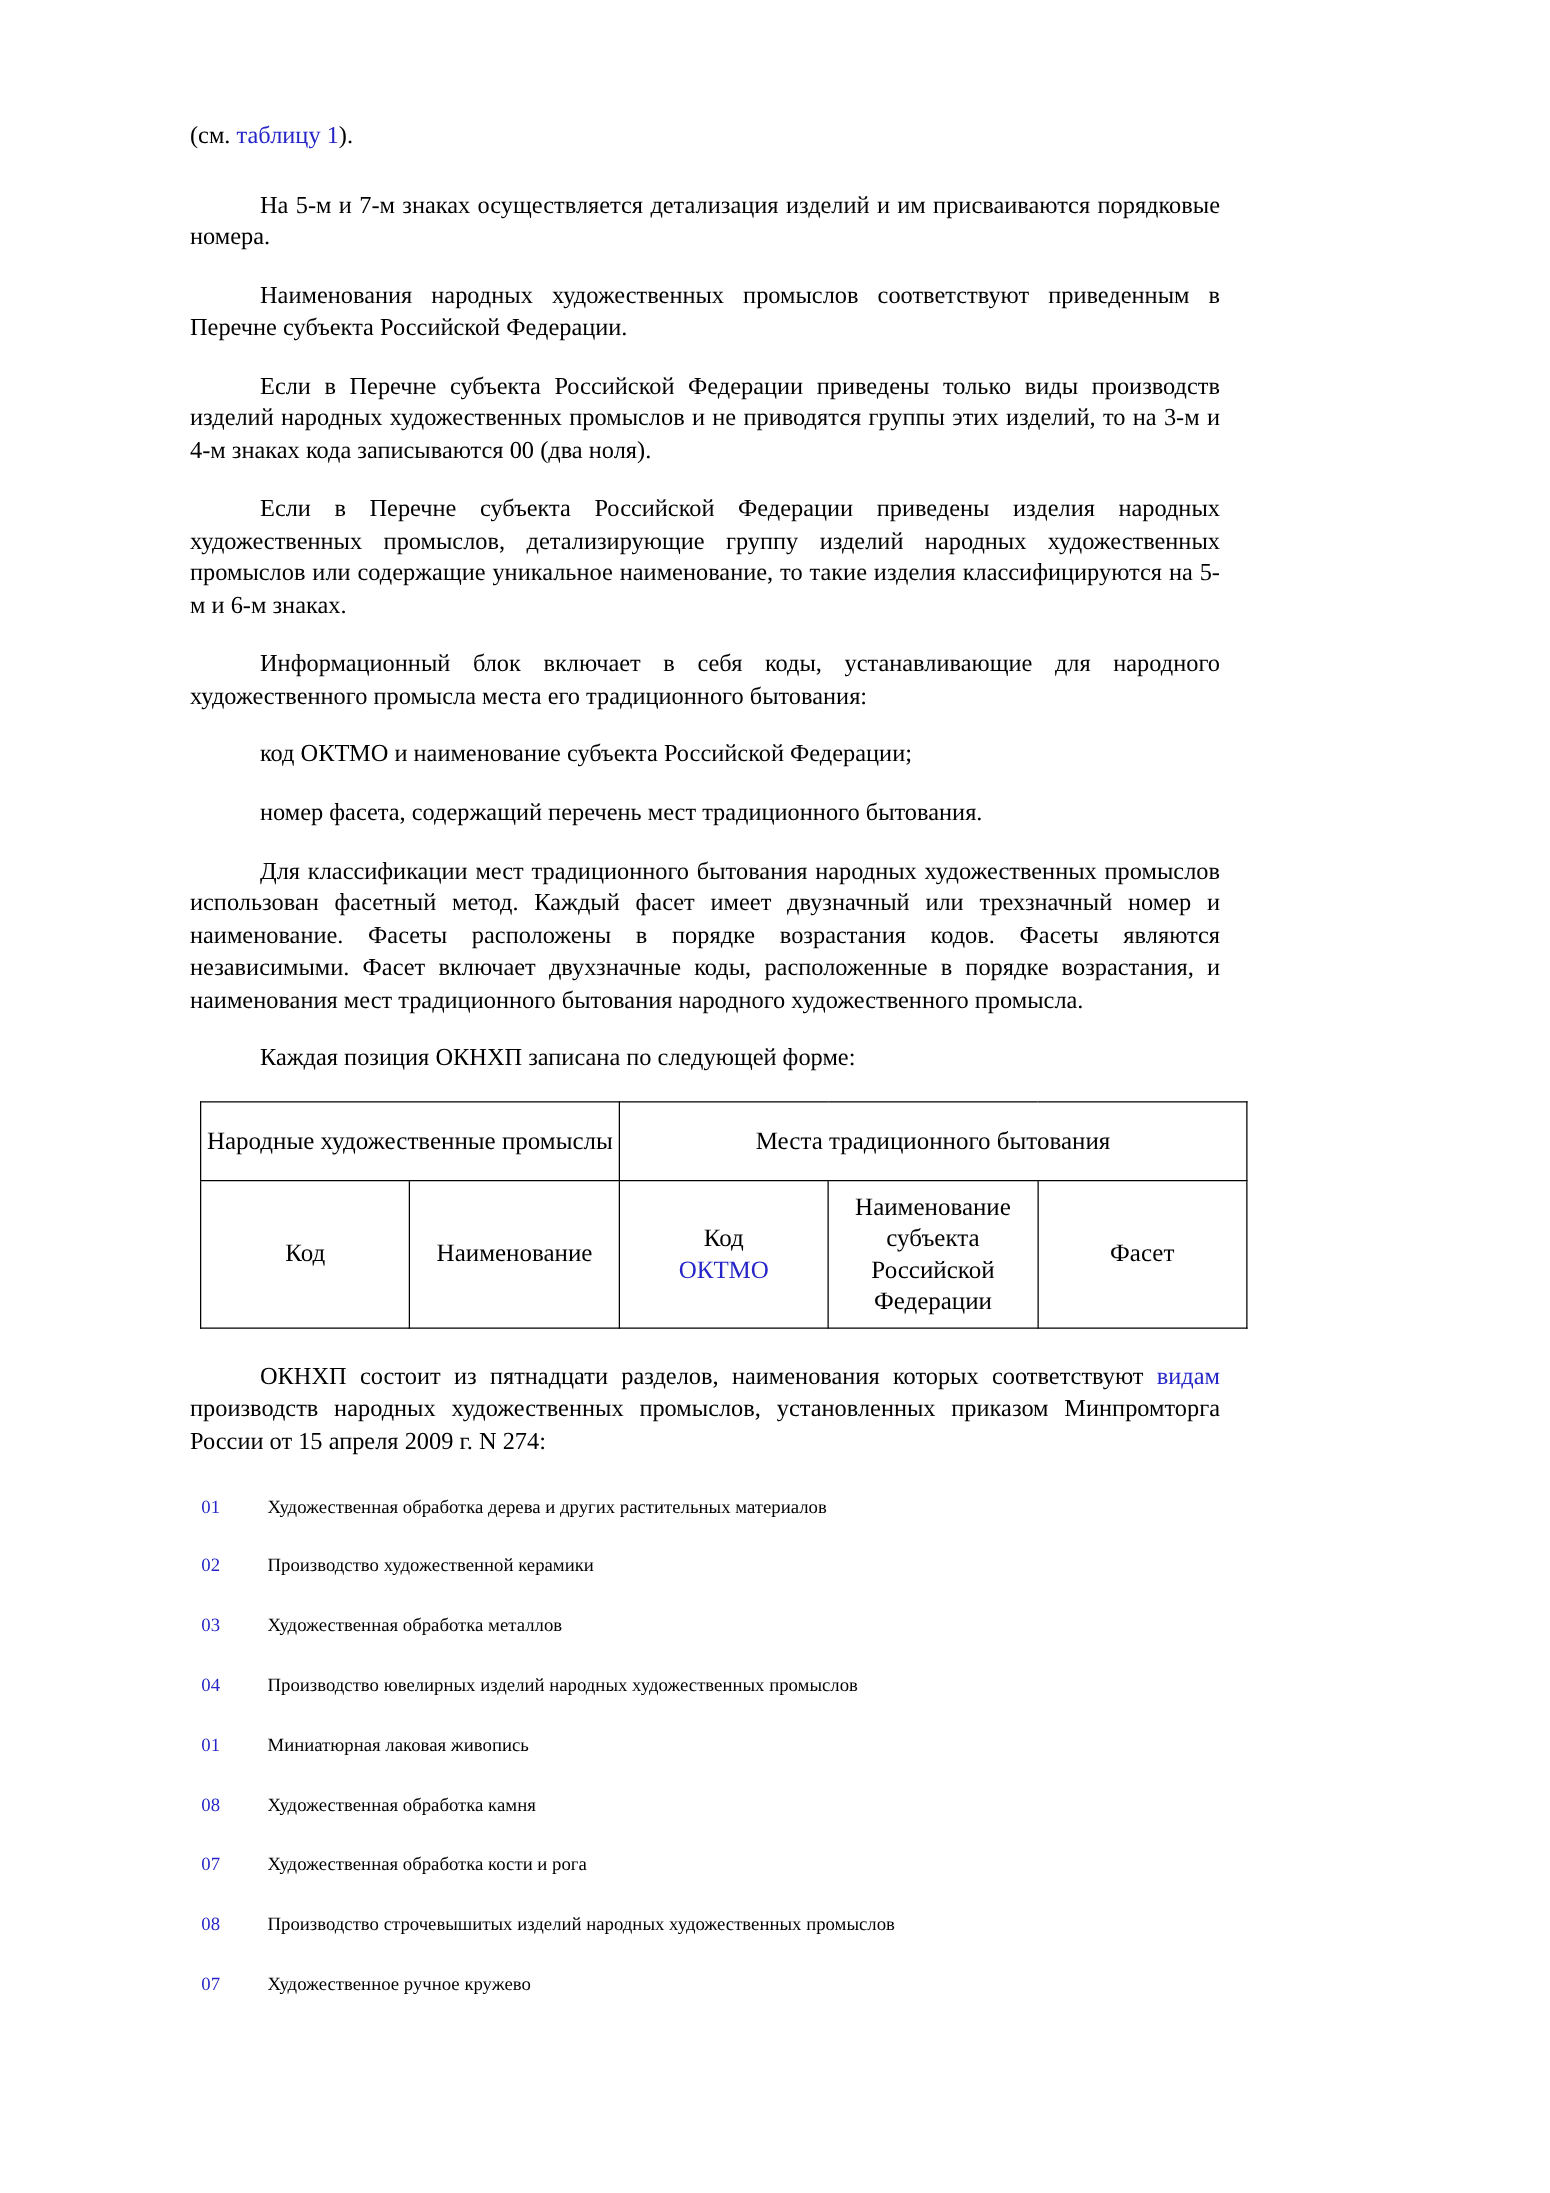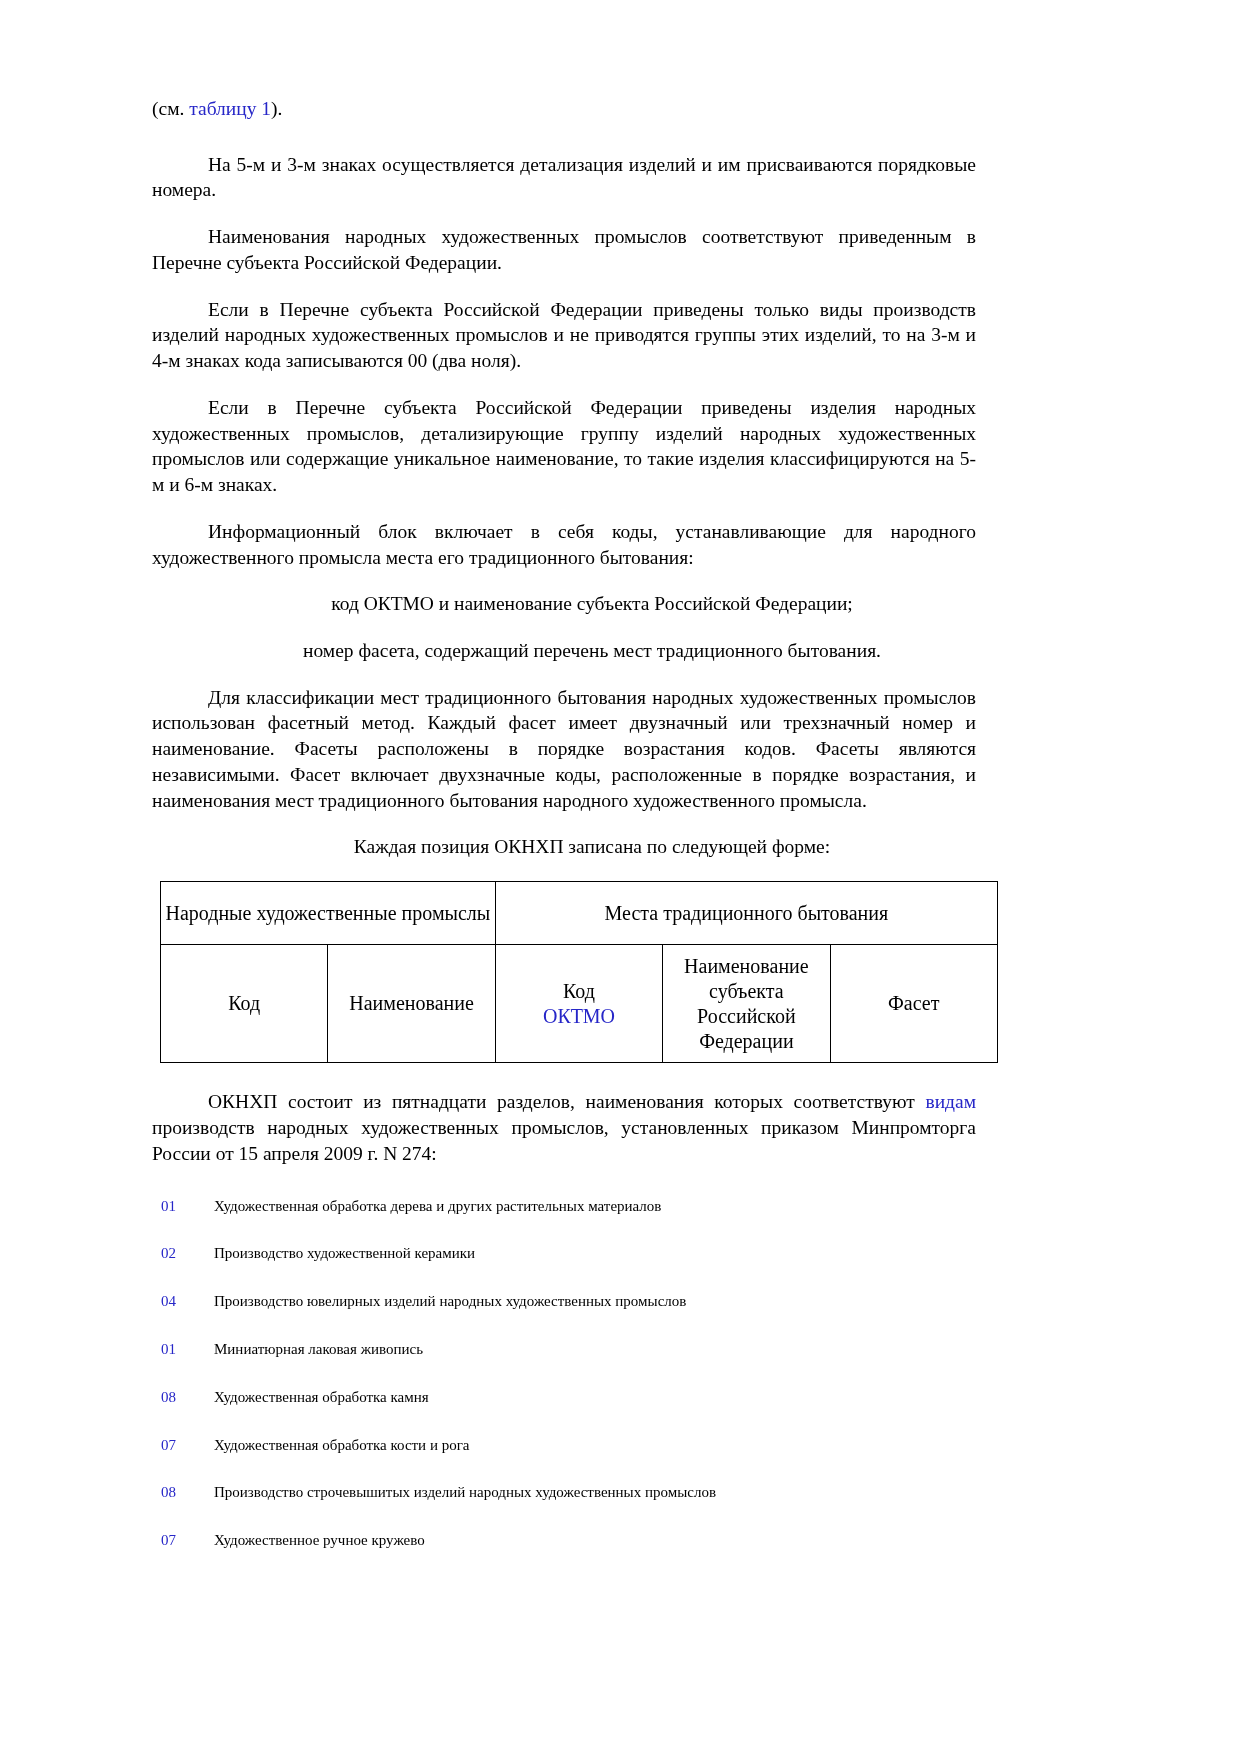--- a/index.html
+++ b/index.html
@@ -29,21 +29,21 @@
     text-indent: 56px;
   }
   .lead {
     margin: 0 0 30px 0;
     text-indent: 0;
     text-align: left;
   }
   .sub {
     margin: 0 0 21px 0;
     text-indent: 56px;
-    text-align: center;
+    text-align: left;
   }
   a.lnk, .lnk {
     color: #2626c8;
     text-decoration: none;
   }
   
   .form-table-wrap {
     margin: 12px 0 26px 0;
   }
   table.form-table {
@@ -92,21 +92,21 @@
     flex: 1 1 auto;
   }
 </style>
 </head>
 <body>
 
 <div class="page">
 
   <p class="para lead"><span>(см. </span><a href="#" class="lnk">таблицу 1</a><span>).</span></p>
 
-  <p class="para indent">На 5-м и 3-м знаках осуществляется детализация изделий и им присваиваются порядковые номера.</p>
+  <p class="para indent">На 5-м и 7-м знаках осуществляется детализация изделий и им присваиваются порядковые номера.</p>
 
   <p class="para indent">Наименования народных художественных промыслов соответствуют приведенным в Перечне субъекта Российской Федерации.</p>
 
   <p class="para indent">Если в Перечне субъекта Российской Федерации приведены только виды производств изделий народных художественных промыслов и не приводятся группы этих изделий, то на 3-м и 4-м знаках кода записываются 00 (два ноля).</p>
 
   <p class="para indent">Если в Перечне субъекта Российской Федерации приведены изделия народных художественных промыслов, детализирующие группу изделий народных художественных промыслов или содержащие уникальное наименование, то такие изделия классифицируются на 5-м и 6-м знаках.</p>
 
   <p class="para indent">Информационный блок включает в себя коды, устанавливающие для народного художественного промысла места его традиционного бытования:</p>
 
   <p class="sub">код ОКТМО и наименование субъекта Российской Федерации;</p>
@@ -146,20 +146,24 @@
   <ul class="code-list">
     <li>
       <a href="#" class="code lnk">01</a>
       <span class="ctext">Художественная обработка дерева и других растительных материалов</span>
     </li>
     <li>
       <a href="#" class="code lnk">02</a>
       <span class="ctext">Производство художественной керамики</span>
     </li>
     <li>
+      <a href="#" class="code lnk">03</a>
+      <span class="ctext">Художественная обработка металлов</span>
+    </li>
+    <li>
       <a href="#" class="code lnk">04</a>
       <span class="ctext">Производство ювелирных изделий народных художественных промыслов</span>
     </li>
     <li>
       <a href="#" class="code lnk">01</a>
       <span class="ctext">Миниатюрная лаковая живопись</span>
     </li>
     <li>
       <a href="#" class="code lnk">08</a>
       <span class="ctext">Художественная обработка камня</span>

